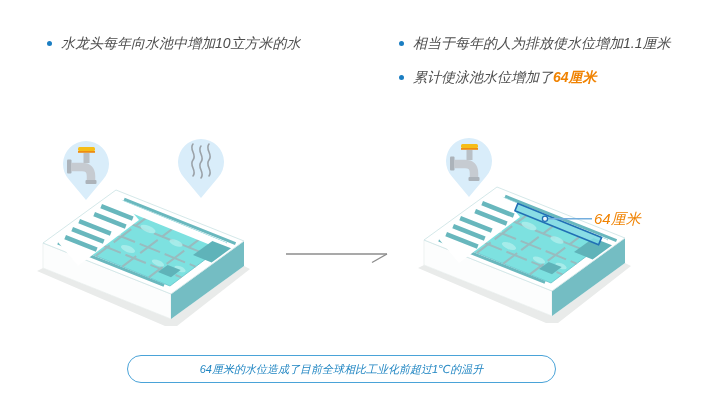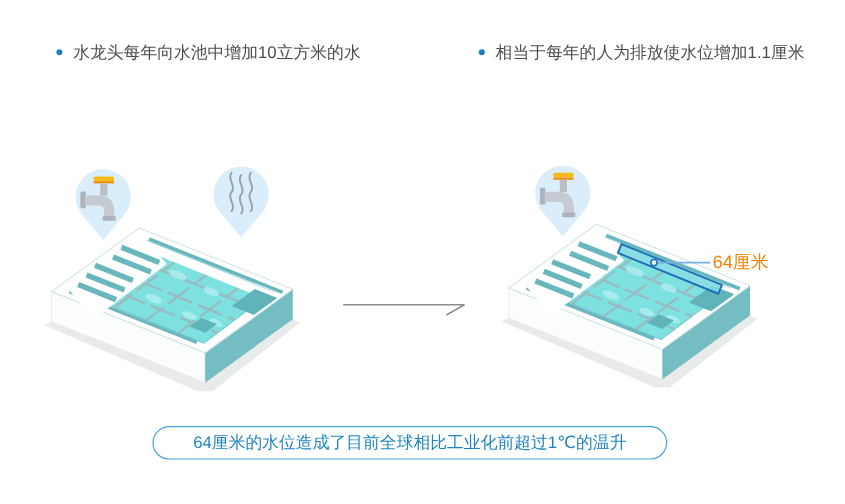--- a/index.html
+++ b/index.html
@@ -1,18 +1,19 @@
 <!DOCTYPE html>
 <html><head>
 <meta charset="utf-8">
 <style>
   html,body{margin:0;padding:0;background:#fff;}
   .stage{
     position:relative;width:704px;height:384px;background:#ffffff;overflow:hidden;
     font-family:"Liberation Sans","DejaVu Sans",sans-serif;
+    font-style:italic;
   }
   
   .bullets{position:absolute;top:35px;margin:0;padding:0;list-style:none;}
   .bullets.left{left:47px;}
   .bullets.right{left:399px;}
   .bullets li{
     display:flex;align-items:center;gap:9px;
     margin:0 0 18px 0;font-size:14px;line-height:16px;color:#4d4d4d;
     white-space:nowrap;
   }
@@ -22,21 +23,21 @@
   .abs{position:absolute;}
   .callout-label{
     position:absolute;left:594px;top:211px;font-size:15px;color:#f08200;
     line-height:15px;white-space:nowrap;
   }
   
   .note-pill{
     position:absolute;left:127px;top:355px;width:429px;height:28px;
     border:1.4px solid #4aa3d8;border-radius:15px;box-sizing:border-box;
     display:flex;align-items:center;justify-content:center;
-    font-size:14px;color:#1f85c2;background:#ffffff;white-space:nowrap;
+    font-size:11px;color:#1f85c2;background:#ffffff;white-space:nowrap;
   }
 </style>
 </head>
 <body>
 
 <div class="stage">
 
   <svg width="0" height="0" style="position:absolute" aria-hidden="true">
     <defs>
       <g id="pool">
@@ -98,20 +99,24 @@
       <span class="dot"></span>
       <span>水龙头每年向水池中增加10立方米的水</span>
     </li>
   </ul>
 
   <ul class="bullets right">
     <li>
       <span class="dot"></span>
       <span>相当于每年的人为排放使水位增加1.1厘米</span>
     </li>
+    <li>
+      <span class="dot"></span>
+      <span><span>累计使泳池水位增加了</span><span class="hl-orange">64厘米</span></span>
+    </li>
   </ul>
 
   <svg class="abs" style="left:30px;top:171px" width="240" height="160" viewBox="0 0 240 160">
     <use href="#pool"></use>
   </svg>
 
   <svg class="abs" style="left:59px;top:140px" width="54" height="62" viewBox="0 0 54 62">
     <use href="#pin"></use>
     <g>
       <rect x="8" y="19.5" width="4.5" height="14" rx="1" fill="#acb3ba"></rect>

